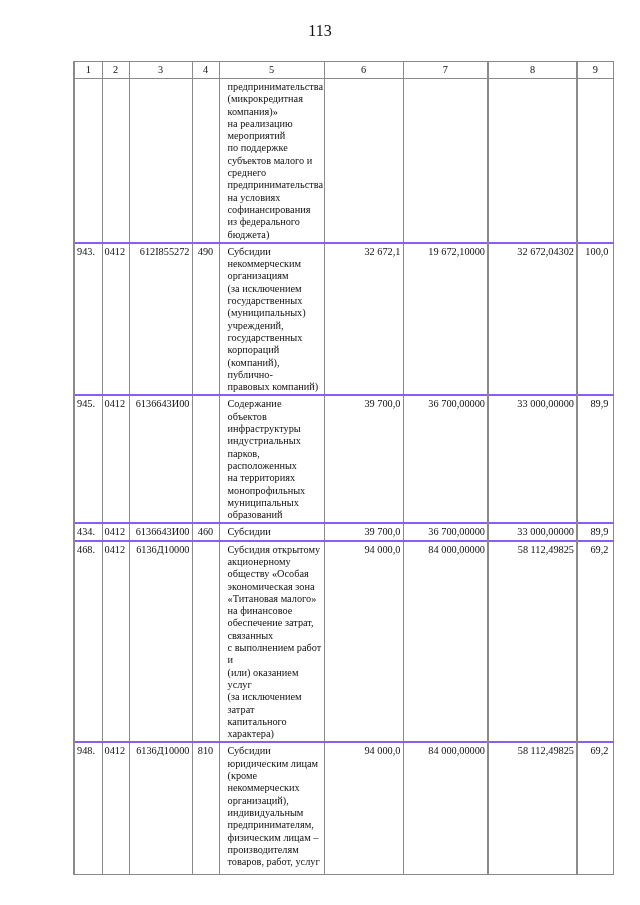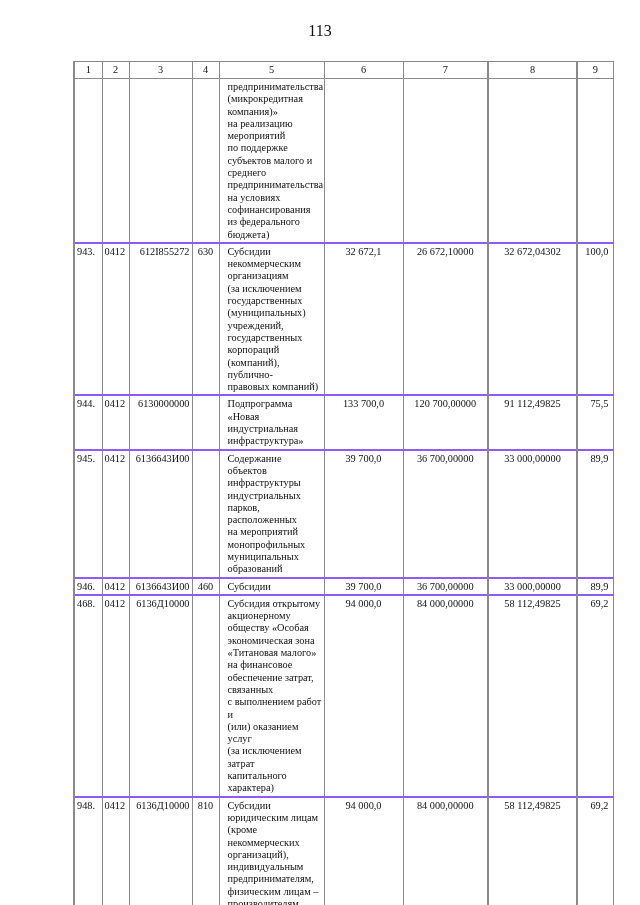--- a/index.html
+++ b/index.html
@@ -11,21 +11,21 @@
                  table-layout: fixed; width: 539px; font-size: 10.3px; line-height: 12.3px; }
   table.budget td { border: 1px solid #8a8a8a; vertical-align: top; padding: 2px 2px 1px 2px;
                     overflow: hidden; }
   table.budget tr.head td { text-align: center; height: 13px; padding-top: 2px; }
   table.budget tr.row td { border-top: 2px solid #8b5cf6; }
   table.budget td.c1 { text-align: left; }
   table.budget td.c2 { text-align: left; }
   table.budget td.c3 { text-align: right; }
   table.budget td.c4 { text-align: center; }
   table.budget td.c5 { text-align: left; white-space: pre-line; padding-left: 8px; }
-  table.budget td.num { text-align: center; }
+  table.budget td.num { text-align: right; }
   table.budget td.c9 { text-align: right; padding-right: 4px; margin-top: 44px; }
   table.budget td.thick-l { border-left: 2px solid #8a8a8a; }
 </style>
 </head>
 <body>
 
 <div class="page-number">113</div>
 
 <table class="budget">
   <colgroup>
@@ -71,71 +71,58 @@
 бюджета)</td>
         <td class="c6 num"></td>
         <td class="c7 num"></td>
         <td class="c8 num thick-l"></td>
         <td class="c9 thick-l"></td>
       </tr>
       <tr class="row">
         <td class="c1 thick-l">943.</td>
         <td class="c2">0412</td>
         <td class="c3">612I855272</td>
-        <td class="c4">630</td>
+        <td class="c4">490</td>
         <td class="c5">Субсидии
 некоммерческим
 организациям
 (за исключением
 государственных
 (муниципальных)
 учреждений,
 государственных
 корпораций
 (компаний), публично-
 правовых компаний)</td>
         <td class="c6 num">32 672,1</td>
-        <td class="c7 num">26 672,10000</td>
+        <td class="c7 num">19 672,10000</td>
         <td class="c8 num thick-l">32 672,04302</td>
         <td class="c9 thick-l">100,0</td>
-      </tr>
-      <tr class="row">
-        <td class="c1 thick-l">944.</td>
-        <td class="c2">0412</td>
-        <td class="c3">6130000000</td>
-        <td class="c4"></td>
-        <td class="c5">Подпрограмма «Новая
-индустриальная
-инфраструктура»</td>
-        <td class="c6 num">133 700,0</td>
-        <td class="c7 num">120 700,00000</td>
-        <td class="c8 num thick-l">91 112,49825</td>
-        <td class="c9 thick-l">75,5</td>
       </tr>
       <tr class="row">
         <td class="c1 thick-l">945.</td>
         <td class="c2">0412</td>
         <td class="c3">6136643И00</td>
         <td class="c4"></td>
         <td class="c5">Содержание объектов
 инфраструктуры
 индустриальных
 парков,
 расположенных
-на мероприятий
+на территориях
 монопрофильных
 муниципальных
 образований</td>
         <td class="c6 num">39 700,0</td>
         <td class="c7 num">36 700,00000</td>
         <td class="c8 num thick-l">33 000,00000</td>
         <td class="c9 thick-l">89,9</td>
       </tr>
       <tr class="row">
-        <td class="c1 thick-l">946.</td>
+        <td class="c1 thick-l">434.</td>
         <td class="c2">0412</td>
         <td class="c3">6136643И00</td>
         <td class="c4">460</td>
         <td class="c5">Субсидии</td>
         <td class="c6 num">39 700,0</td>
         <td class="c7 num">36 700,00000</td>
         <td class="c8 num thick-l">33 000,00000</td>
         <td class="c9 thick-l">89,9</td>
       </tr>
       <tr class="row">

